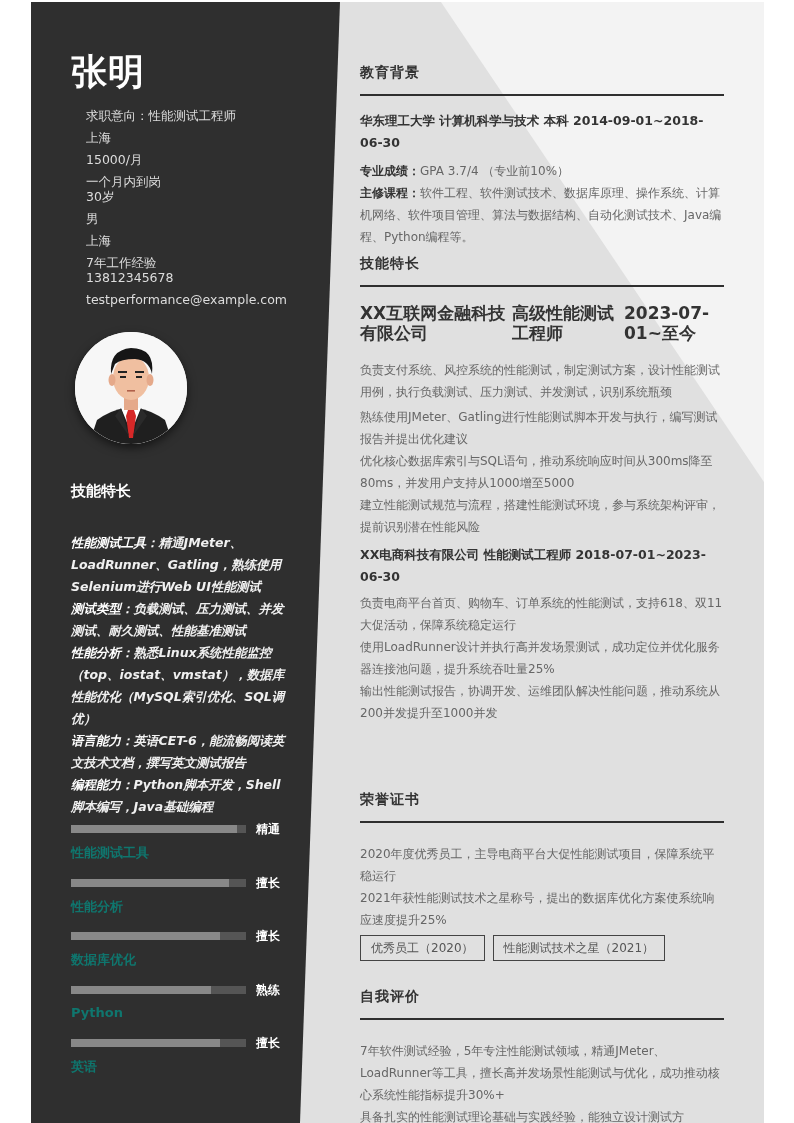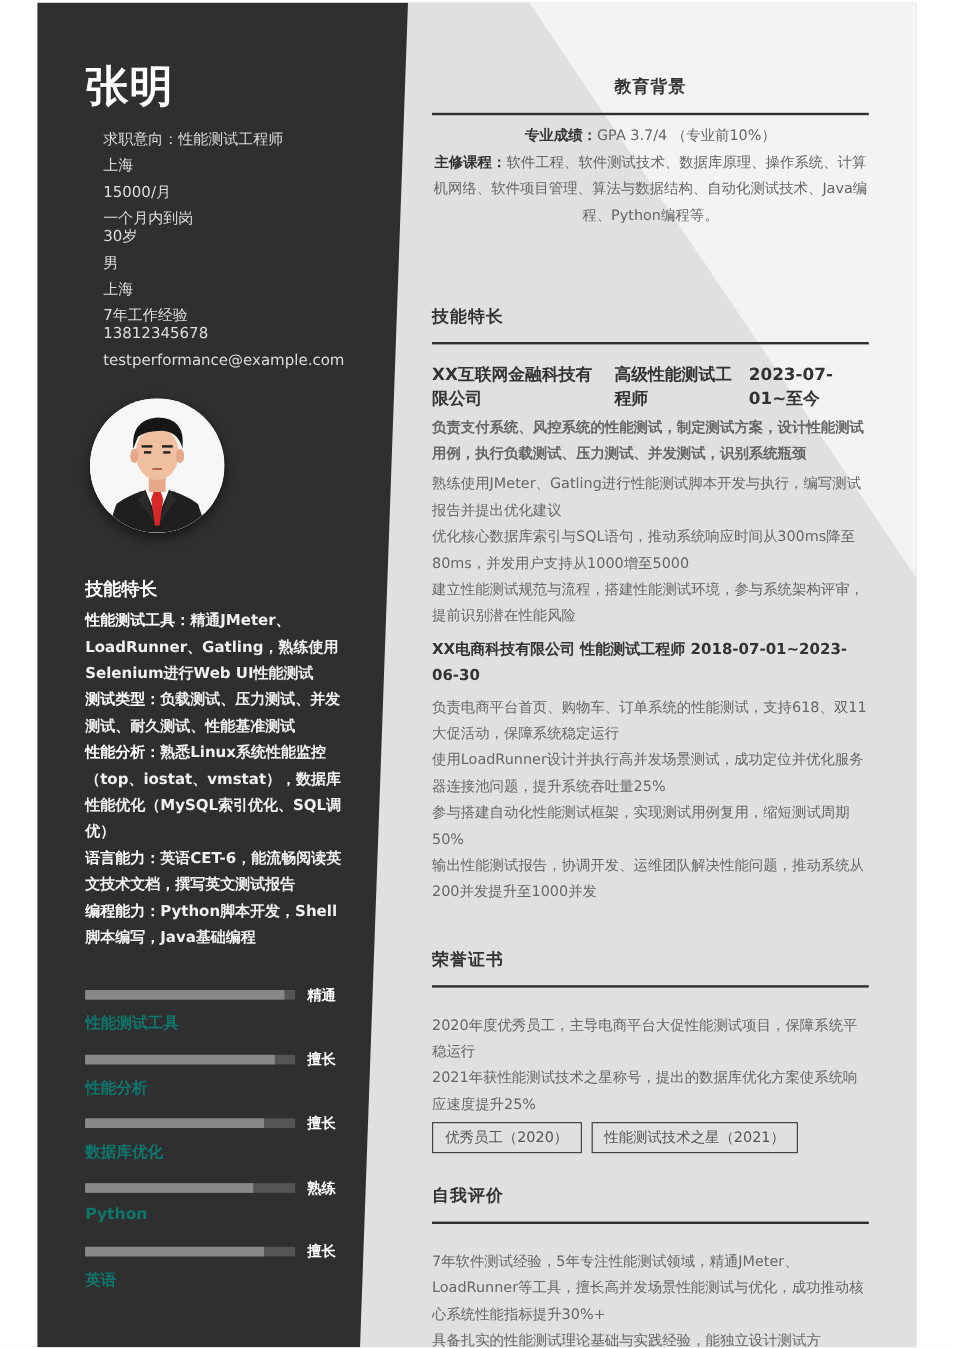--- a/index.html
+++ b/index.html
@@ -15,42 +15,42 @@
   
   .name { position: absolute; left: 40px; top: 46px; font-size: 36px; font-weight: bold; color: #ffffff; letter-spacing: 1px; }
   .info { position: absolute; left: 55px; top: 106px; color: #dddddd; font-size: 12.5px; }
   .info div { line-height: 15px; }
   .info .gap { margin-top: 7px; }
 
   .avatar { position: absolute; left: 44px; top: 330px; width: 112px; height: 112px; border-radius: 50%;
     background: #f7f7f7; overflow: hidden; box-shadow: 0 4px 10px rgba(0,0,0,0.55); }
 
   .skills-title { position: absolute; left: 40px; top: 480px; font-size: 15px; font-weight: bold; color: #ffffff; }
-  .skills-text { position: absolute; left: 40px; top: 504px; width: 215px; color: #ffffff; font-size: 12.5px; line-height: 22px; font-weight: bold; }
+  .skills-text { position: absolute; left: 40px; top: 530px; width: 215px; color: #ffffff; font-size: 12.5px; line-height: 22px; font-weight: bold; font-style: italic; }
   .skills-text .k { font-weight: bold; }
   .skills-text .v { font-weight: bold; color: #f0f0f0; }
 
   .bars { position: absolute; left: 40px; top: 820px; width: 230px; }
   .bar-row { position: relative; height: 53.5px; }
   .bar-track { position: absolute; left: 0; top: 3px; width: 175px; height: 8px; background: #555555; }
   .bar-fill { position: absolute; left: 0; top: 0; height: 8px; background: #888888; }
   .bar-level { position: absolute; left: 185px; top: -1px; font-size: 12px; color: #ffffff; font-weight: bold; }
   .bar-name { position: absolute; left: 0; top: 22px; font-size: 13px; color: #0f766e; font-weight: bold; }
 
   
   .main { position: absolute; left: 329px; top: 0; width: 364px; }
   .sec-title { font-size: 14px; font-weight: bold; color: #333333; letter-spacing: 1px; padding-top: 0; }
   .sec-rule { height: 2px; background: #2f2f2f; margin-top: 12px; }
   .sec { position: absolute; left: 0; width: 364px; }
 
   .bold-line { font-size: 12.5px; font-weight: bold; color: #333333; line-height: 22px; }
   .body-line { font-size: 12px; color: #666666; line-height: 22px; }
   .body-line b { color: #333333; }
 
-  .job-head { display: flex; font-size: 14px; font-weight: bold; color: #333333; line-height: 20px; }
+  .job-head { display: flex; font-size: 17px; font-weight: bold; color: #333333; line-height: 20px; }
   .job-head .c1 { width: 152px; padding-right: 6px; }
   .job-head .c2 { width: 112px; padding-right: 6px; }
   .job-head .c3 { width: 100px; }
 
   .tags { display: flex; gap: 8px; margin-top: 4px; align-items: flex-end; }
   .tag { border: 1px solid #444444; padding: 0 10px; font-size: 12px; color: #555555; height: 26px; line-height: 24px; }
 </style>
 </head>
 <body>
 
@@ -149,43 +149,43 @@
       <div class="bar-track">
           <div class="bar-fill" style="width: 85%;"></div>
         </div>
       <div class="bar-level">擅长</div>
       <div class="bar-name">英语</div>
     </div>
   </div>
 
   <div class="main">
 
-    <div class="sec" style="top:62px;text-align:center;">
+    <div class="sec" style="top:62px;">
       <div class="sec-title">教育背景</div>
       <div class="sec-rule"></div>
+      <div class="bold-line" style="margin-top:14px;">华东理工大学 计算机科学与技术 本科 2014-09-01~2018-06-30</div>
       <div class="body-line" style="margin-top:6px;"><b>专业成绩：</b><span>GPA 3.7/4 （专业前10%）</span></div>
       <div class="body-line"><b>主修课程：</b><span>软件工程、软件测试技术、数据库原理、操作系统、计算机网络、软件项目管理、算法与数据结构、自动化测试技术、Java编程、Python编程等。</span></div>
     </div>
 
     <div class="sec" style="top:253px;">
       <div class="sec-title">技能特长</div>
       <div class="sec-rule"></div>
       <div class="job-head" style="margin-top:16px;">
         <div class="c1">XX互联网金融科技有限公司</div>
         <div class="c2">高级性能测试工程师</div>
         <div class="c3">2023-07-01~至今</div>
       </div>
-      <div class="body-line" style="margin-top:2px;font-weight:bold;">负责支付系统、风控系统的性能测试，制定测试方案，设计性能测试用例，执行负载测试、压力测试、并发测试，识别系统瓶颈</div>
+      <div class="body-line" style="margin-top:16px;">负责支付系统、风控系统的性能测试，制定测试方案，设计性能测试用例，执行负载测试、压力测试、并发测试，识别系统瓶颈</div>
       <div class="body-line" style="margin-top:3px;">熟练使用JMeter、Gatling进行性能测试脚本开发与执行，编写测试报告并提出优化建议</div>
       <div class="body-line">优化核心数据库索引与SQL语句，推动系统响应时间从300ms降至80ms，并发用户支持从1000增至5000</div>
       <div class="body-line">建立性能测试规范与流程，搭建性能测试环境，参与系统架构评审，提前识别潜在性能风险</div>
       <div class="bold-line" style="margin-top:6px;">XX电商科技有限公司 性能测试工程师 2018-07-01~2023-06-30</div>
       <div class="body-line" style="margin-top:4px;">负责电商平台首页、购物车、订单系统的性能测试，支持618、双11大促活动，保障系统稳定运行</div>
       <div class="body-line">使用LoadRunner设计并执行高并发场景测试，成功定位并优化服务器连接池问题，提升系统吞吐量25%</div>
-      <div class="body-line">参与搭建自动化性能测试框架，实现测试用例复用，缩短测试周期50%</div>
       <div class="body-line">输出性能测试报告，协调开发、运维团队解决性能问题，推动系统从200并发提升至1000并发</div>
     </div>
 
     <div class="sec" style="top:789px;">
       <div class="sec-title">荣誉证书</div>
       <div class="sec-rule"></div>
       <div class="body-line" style="margin-top:20px;">2020年度优秀员工，主导电商平台大促性能测试项目，保障系统平稳运行</div>
       <div class="body-line">2021年获性能测试技术之星称号，提出的数据库优化方案使系统响应速度提升25%</div>
       <div class="tags">
         <div class="tag">优秀员工（2020）</div>

